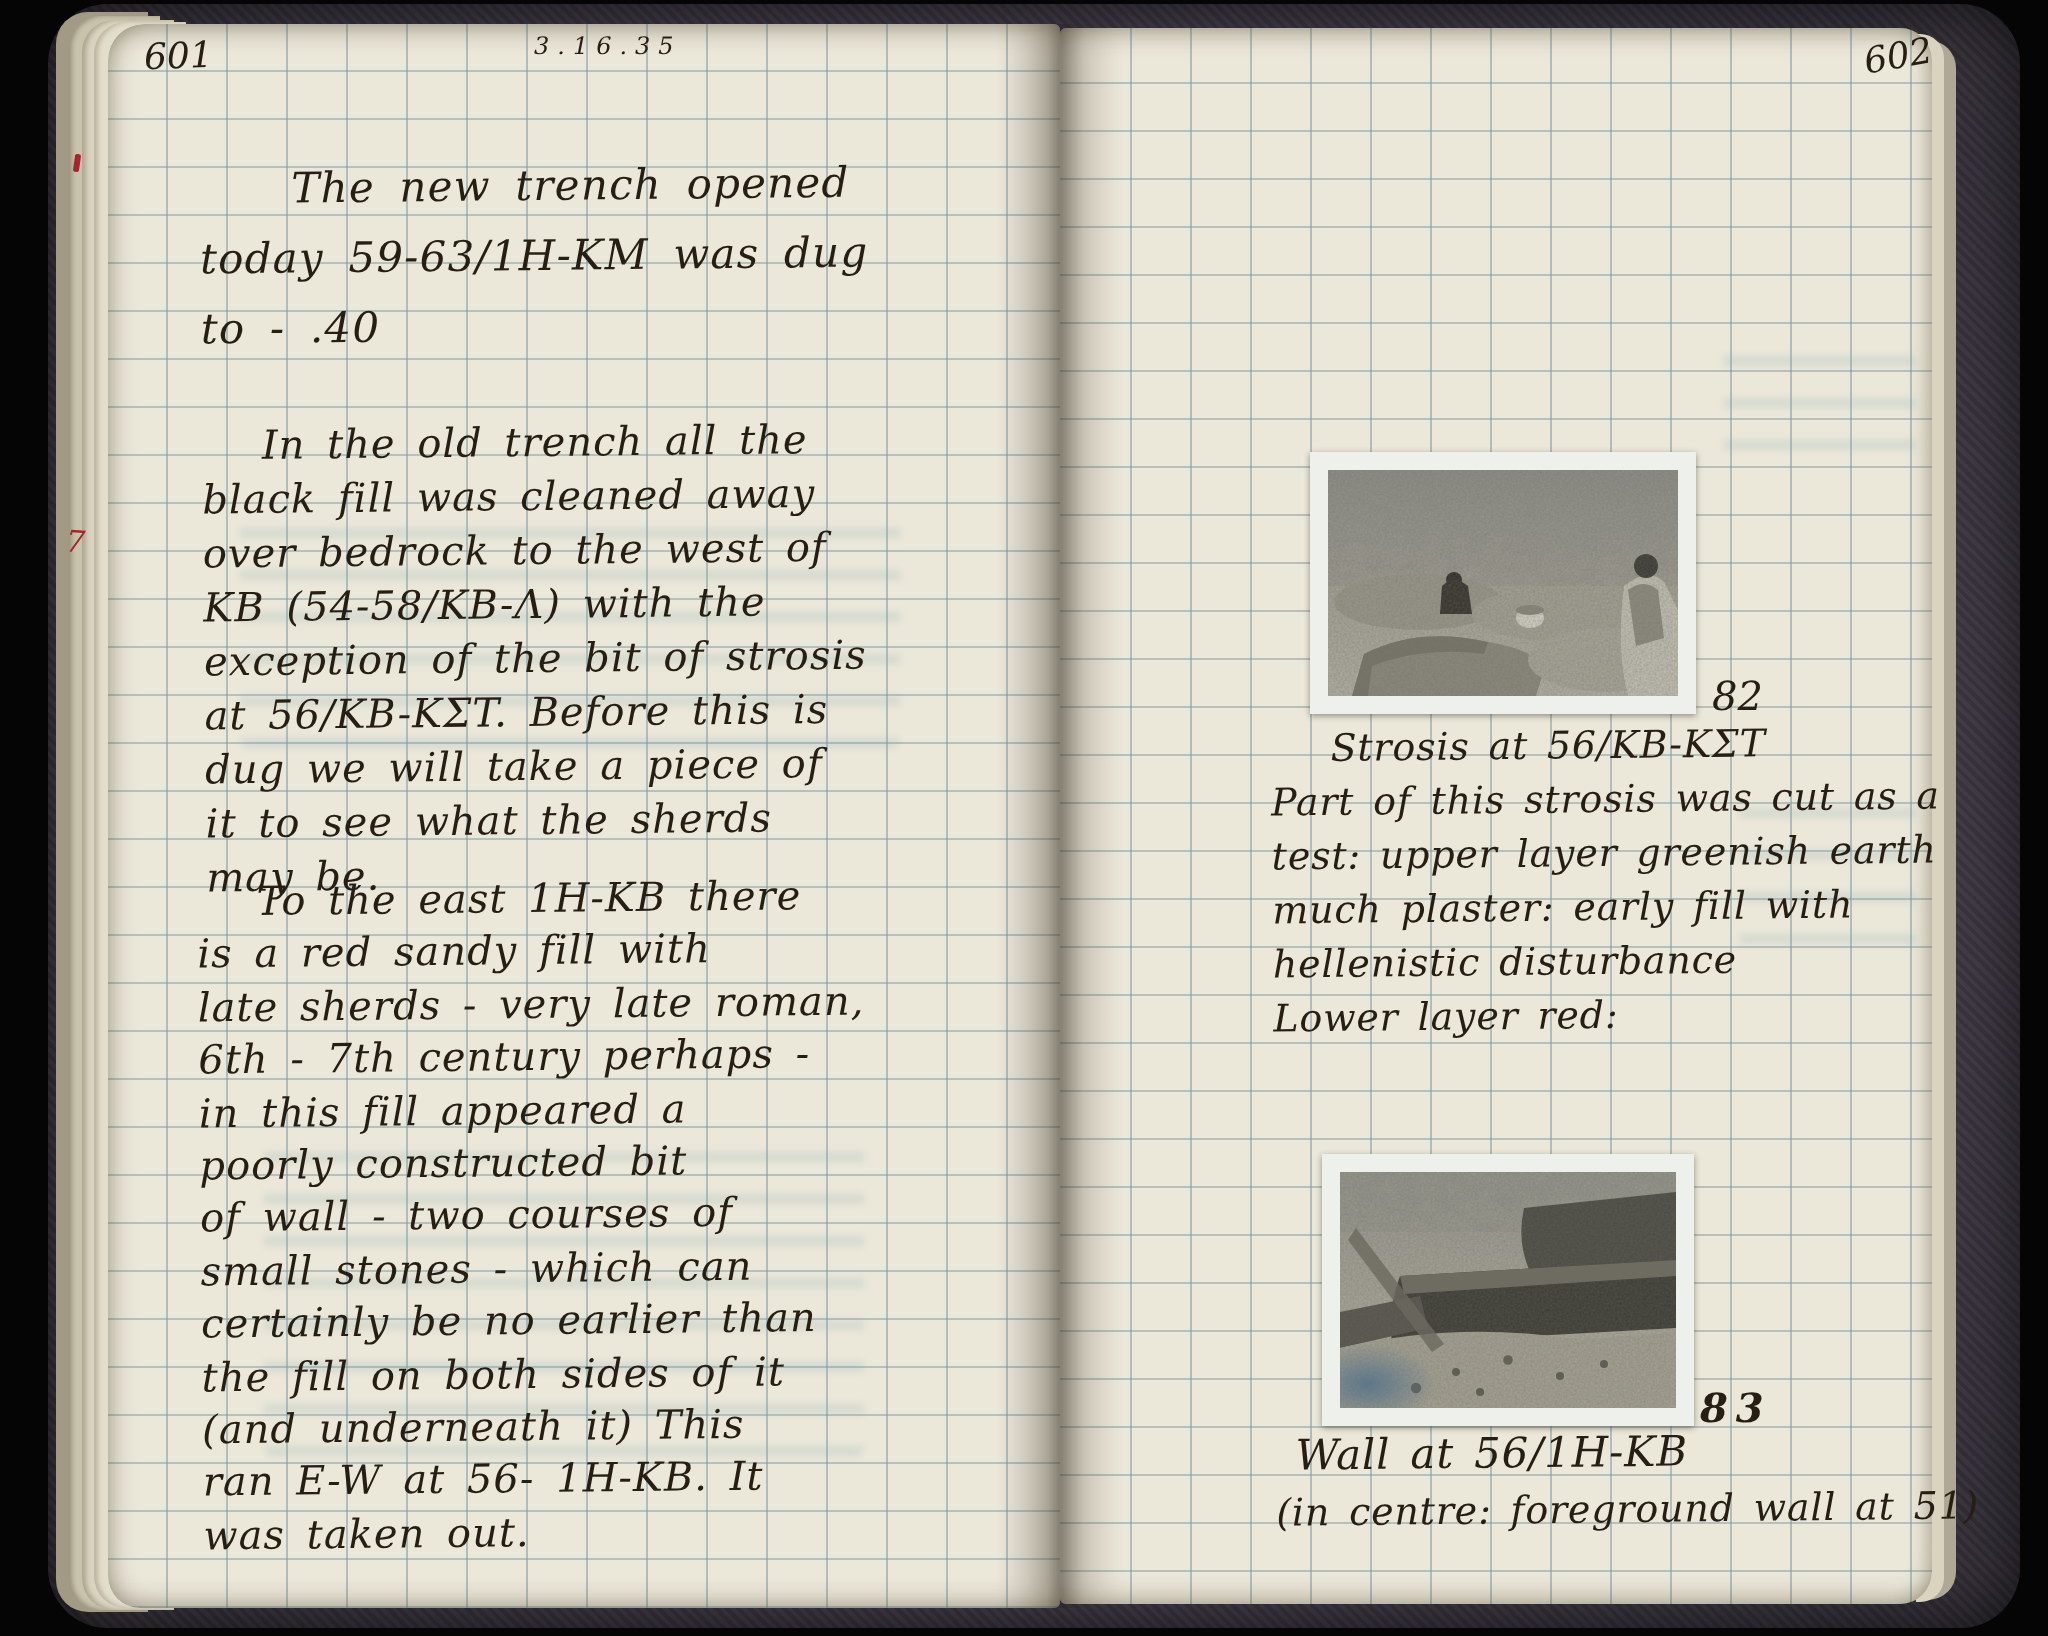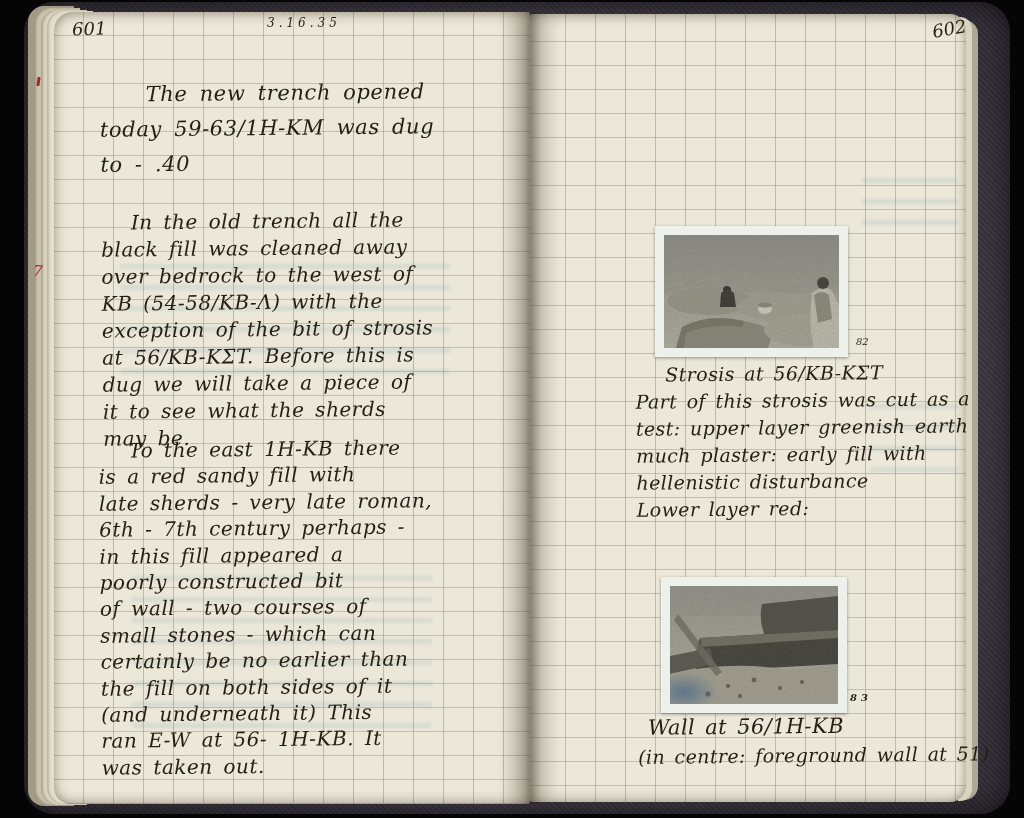--- a/index.html
+++ b/index.html
@@ -44,21 +44,21 @@
   .line{white-space:nowrap;}
   .p1 .line{font-size:21px;line-height:35px;letter-spacing:.6px;word-spacing:5px;}
   .p2 .line{font-size:20px;line-height:27px;letter-spacing:.5px;word-spacing:4px;}
   .p3 .line{font-size:20px;line-height:26.4px;letter-spacing:.5px;word-spacing:4px;}
   .indent1{padding-left:46px;}
   .indent2{padding-left:30px;}
   .pagenum{position:absolute;font-size:18px;}
   .datehead{position:absolute;left:238px;top:16px;font-size:12px;letter-spacing:4px;margin-left:29px;}
   .photo-card{position:absolute;background:#eef0ec;box-shadow:0 1px 3px rgba(40,35,20,.45);padding:9px;}
   .photo-card svg{display:block;}
-  .photo-num{position:absolute;font-size:10px;}
+  .photo-num{position:absolute;font-size:20px;}
   .cap .line{font-size:19px;line-height:27px;letter-spacing:.4px;word-spacing:3px;}
   .cap83 .line{font-size:19px;line-height:29px;letter-spacing:.4px;word-spacing:3px;}
   .red-mark{position:absolute;color:#a8242a;font-style:italic;font-family:"DejaVu Serif",serif;}
   .red-tick{position:absolute;left:37px;top:77px;width:3px;height:9px;background:#a8242a;border-radius:1px;transform:rotate(8deg);}
   
   .bleed{position:absolute;pointer-events:none;filter:blur(1.6px);
      background:repeating-linear-gradient(to bottom,transparent 0 16px,rgba(110,160,165,.16) 16px 21px);
      border-radius:8px;}
 </style>
 </head>

